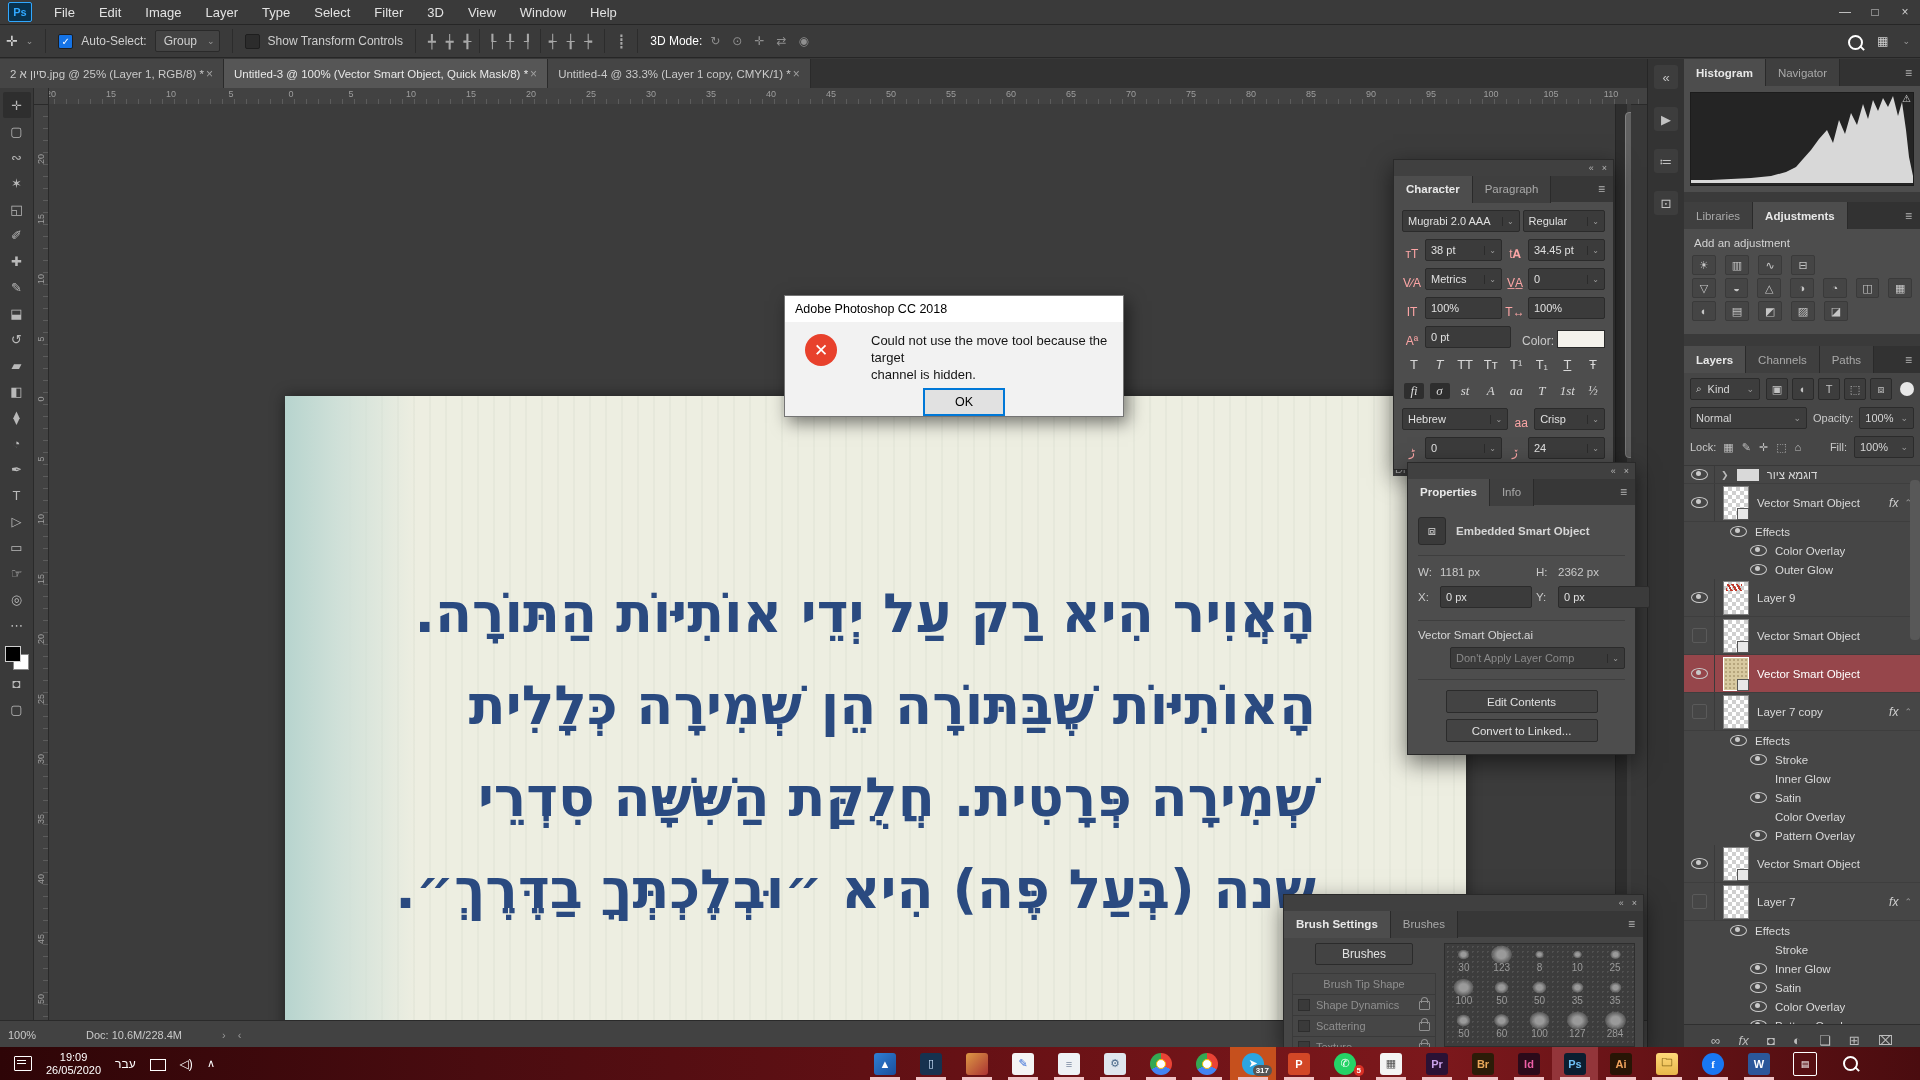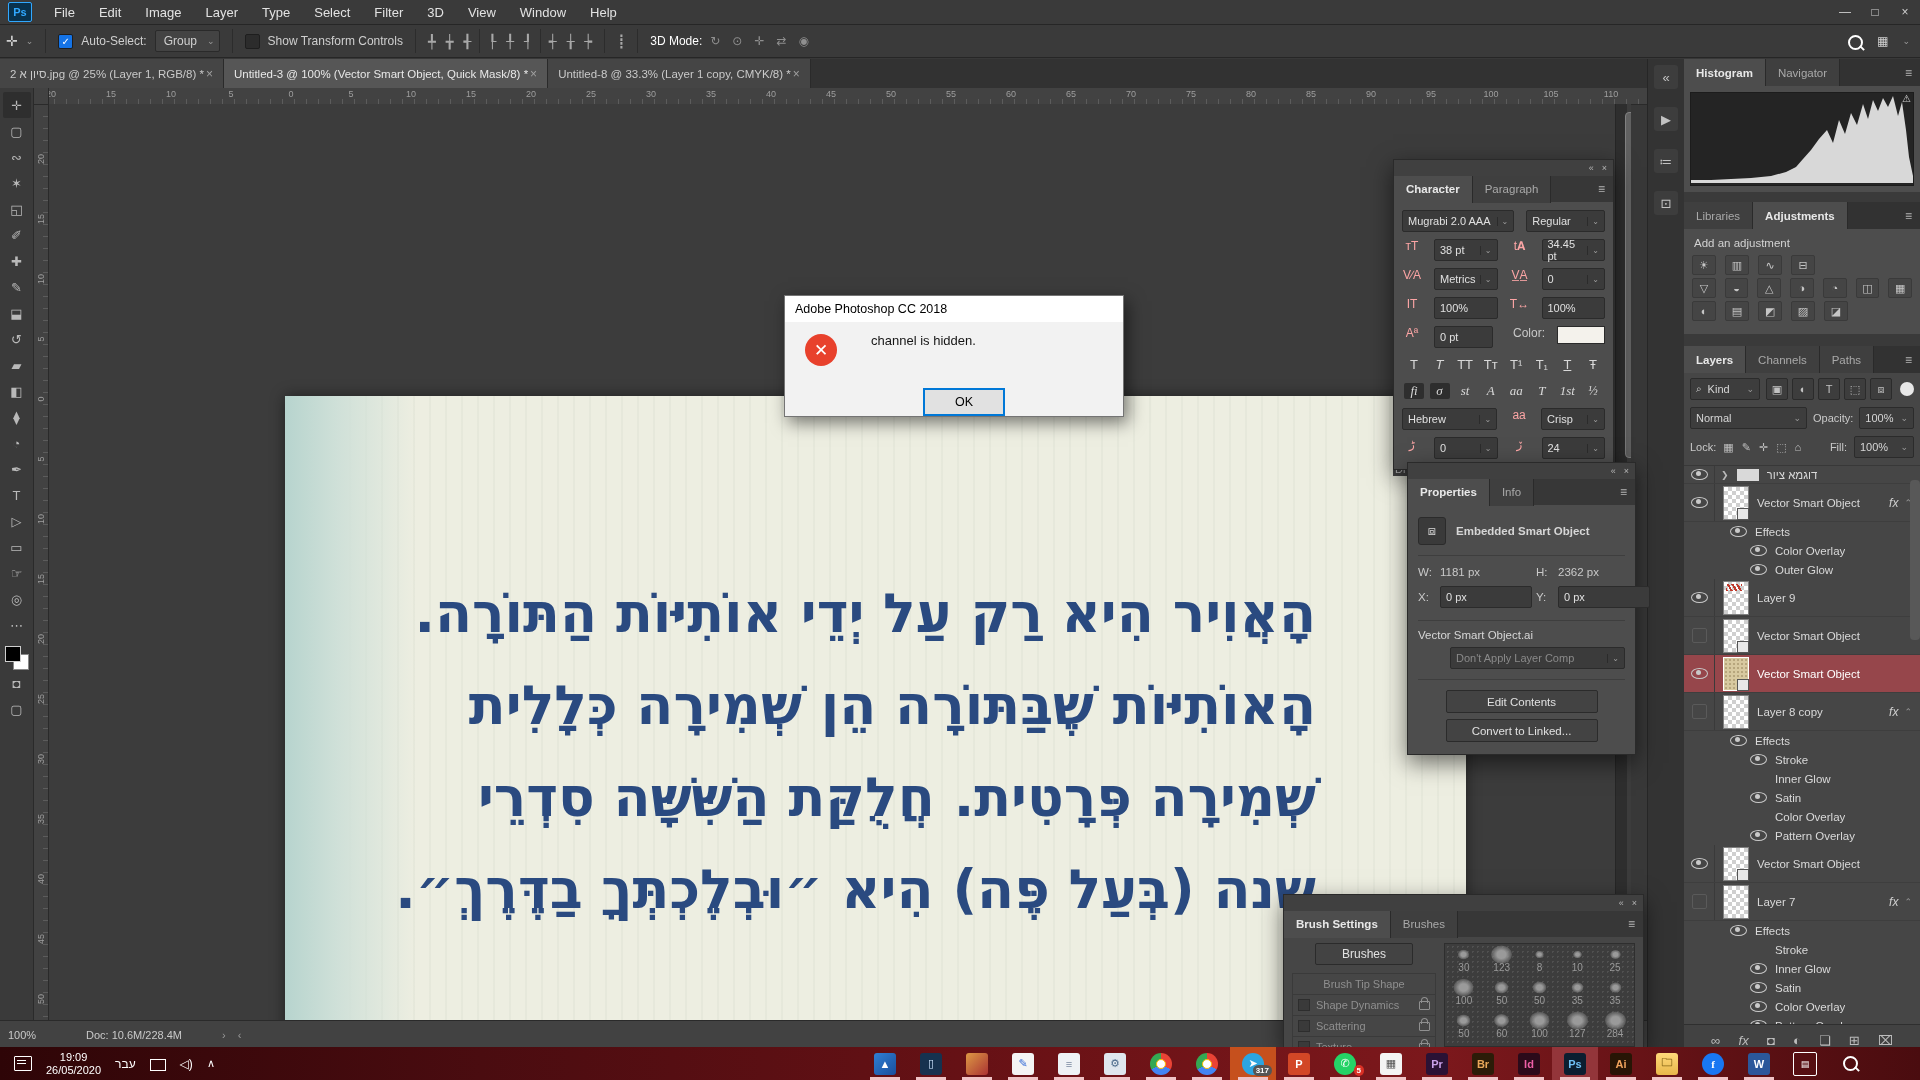--- a/index.html
+++ b/index.html
@@ -115,21 +115,21 @@
   .fpanel{position:absolute;background:#4a4a4a;border:1px solid #2a2a2a;box-shadow:0 8px 22px rgba(0,0,0,.55);}
   .fp-head{height:16px;background:#404040;display:flex;align-items:center;justify-content:flex-end;gap:8px;padding-right:6px;color:#b5b5b5;font-size:9px;}
   .fp-tabs{display:flex;align-items:center;background:#373737;height:26px;}
   .field{display:flex;align-items:center;background:#3b3b3b;border:1px solid #2b2b2b;height:20px;padding:0 5px;border-radius:2px;font-size:11px;color:#e0e0e0;}
   .field .cv{flex:1;}
   .field .dd{border-left:1px solid #2b2b2b;padding-left:4px;margin-left:4px;color:#9f9f9f;font-size:8px;}
   .lbl-ic{color:#fca5a5;font-size:12px;width:20px;text-align:center;flex:none;}
   
   .char-panel{left:1393px;top:159px;width:219px;}
   .cp-body{padding:8px 8px 10px 8px;display:flex;flex-direction:column;gap:7px;background:#4d4d4d;}
-  .cp-row{display:flex;align-items:flex-start;gap:12px;}
+  .cp-row{display:flex;align-items:flex-end;gap:3px;}
   .style-row{display:flex;justify-content:space-between;padding:2px 2px;color:#d9d9d9;font-size:13px;}
   .st-ic{width:20px;text-align:center;}
   .st-ic.on{background:#2e2e2e;border-radius:2px;}
   .color-swatch{width:46px;height:16px;background:#f4f2ec;border:1px solid #2b2b2b;}
   
   .props-panel{left:1407px;top:462px;width:227px;}
   .pp-body{background:#4d4d4d;padding:6px 10px 12px 10px;font-size:11.5px;}
   .pp-sohead{display:flex;align-items:center;gap:10px;padding:6px 0 10px 0;border-bottom:1px solid #3e3e3e;}
   .so-ic{width:26px;height:26px;background:#3a3a3a;border:1px solid #2b2b2b;border-radius:3px;display:flex;align-items:center;justify-content:center;color:#dcdcdc;font-size:13px;}
   .pp-grid{display:grid;grid-template-columns:18px 92px 18px 92px;gap:8px 4px;align-items:center;margin-top:10px;color:#c9c9c9;}
@@ -281,21 +281,21 @@
   <div class="tabbar" id="tabbar">
       <div class="doc-tab">
         <span>2 סיון א.jpg @ 25% (Layer 1, RGB/8) *</span>
         <span class="tab-close">×</span>
       </div>
       <div class="doc-tab active">
         <span>Untitled-3 @ 100% (Vector Smart Object, Quick Mask/8) *</span>
         <span class="tab-close">×</span>
       </div>
       <div class="doc-tab">
-        <span>Untitled-8 @ 33.3% (Layer 1 copy, CMYK/8) *</span>
+        <span>Untitled-4 @ 33.3% (Layer 1 copy, CMYK/1) *</span>
         <span class="tab-close">×</span>
       </div>
     </div>
 
   <div class="hruler" id="hruler">
       <span style="left: 5px;">20</span>
       <span style="left: 65px;">15</span>
       <span style="left: 125px;">10</span>
       <span style="left: 185px;">5</span>
       <span style="left: 245px;">0</span>
@@ -550,21 +550,21 @@
                 <span class="eye"></span>
               </div>
               <div class="thumb so tan"></div>
               <span class="lname">Vector Smart Object</span>
             </div>
             <div class="lrow layer">
               <div class="eyecell">
                 <span class="eye-off"></span>
               </div>
               <div class="thumb "></div>
-              <span class="lname">Layer 8 copy</span>
+              <span class="lname">Layer 7 copy</span>
               <div class="fxbadge">
                 <i>fx</i>
                 <span class="ob-chev">⌃</span>
               </div>
             </div>
             <div class="lrow fxrow fx-ind1">
               <span class="eye"></span>
               <span class="lname" style="margin-left: 8px;">Effects</span>
             </div>
             <div class="lrow fxrow fx-ind2">
@@ -796,20 +796,21 @@
         <div class="pbtn">Convert to Linked...</div>
       </div>
     </div>
   </div>
 
   <div class="dialog">
     <div class="dlg-title">Adobe Photoshop CC 2018</div>
     <div class="dlg-body">
       <div class="dlg-icon">✕</div>
       <div class="dlg-msg">
+        <div>Could not use the move tool because the target</div>
         <div>channel is hidden.</div>
       </div>
       <div class="dlg-ok">OK</div>
     </div>
   </div>
 
   <div class="fpanel brush-panel">
     <div class="fp-head">
       <span>«</span>
       <span>×</span>

